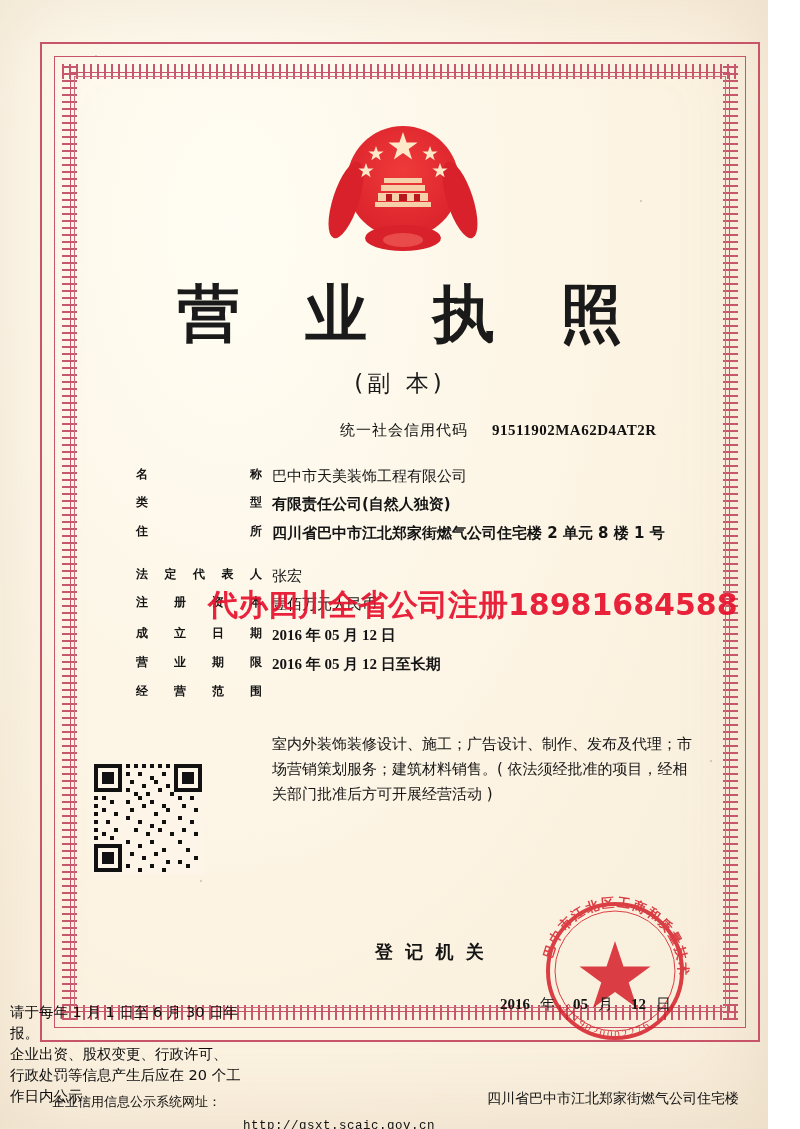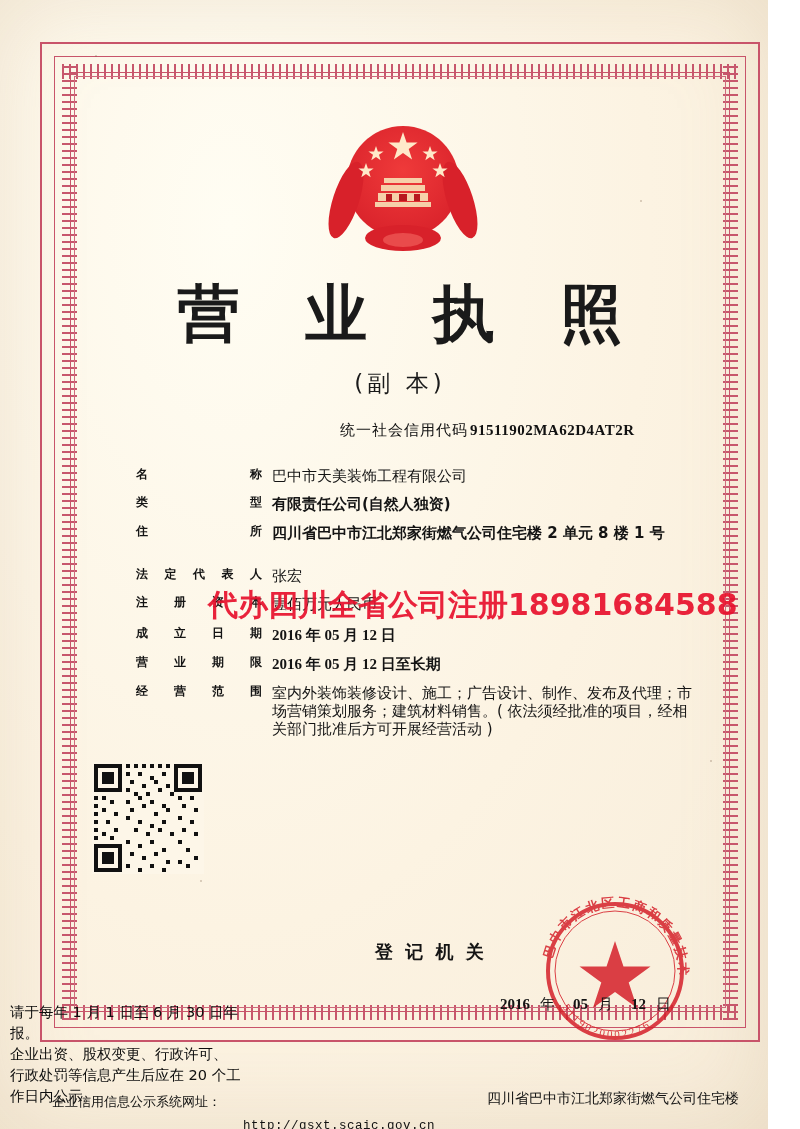--- a/index.html
+++ b/index.html
@@ -132,21 +132,21 @@
     font-size: 15px;
     color: #111;
     letter-spacing: 1px;
     white-space: nowrap;
   }
   #credit-row .code {
     font-family: "Liberation Serif", serif;
     font-weight: bold;
     letter-spacing: 0.5px;
     font-size: 15px;
-    margin-left: 2px;
+    margin-left: 24px;
   }
 
   
   .field {
     position: absolute;
     font-family: "DejaVu Sans", sans-serif;
     color: #111;
   }
   .field .lbl {
     position: absolute;
@@ -169,21 +169,22 @@
   }
   .field .val.bold { font-weight: bold; }
   .field .val.num {
     font-family: "Liberation Serif", serif;
     font-weight: bold;
     font-size: 15px;
   }
   .field .val.wrap {
     white-space: normal;
     width: 430px;
-    line-height: 18px;
+    line-height: 25px;
+    margin-top: 48px;
   }
 
   
   #watermark {
     position: absolute;
     left: 208px;
     top: 585px;
     font-family: "DejaVu Sans", sans-serif;
     font-size: 30px;
     font-weight: bold;

